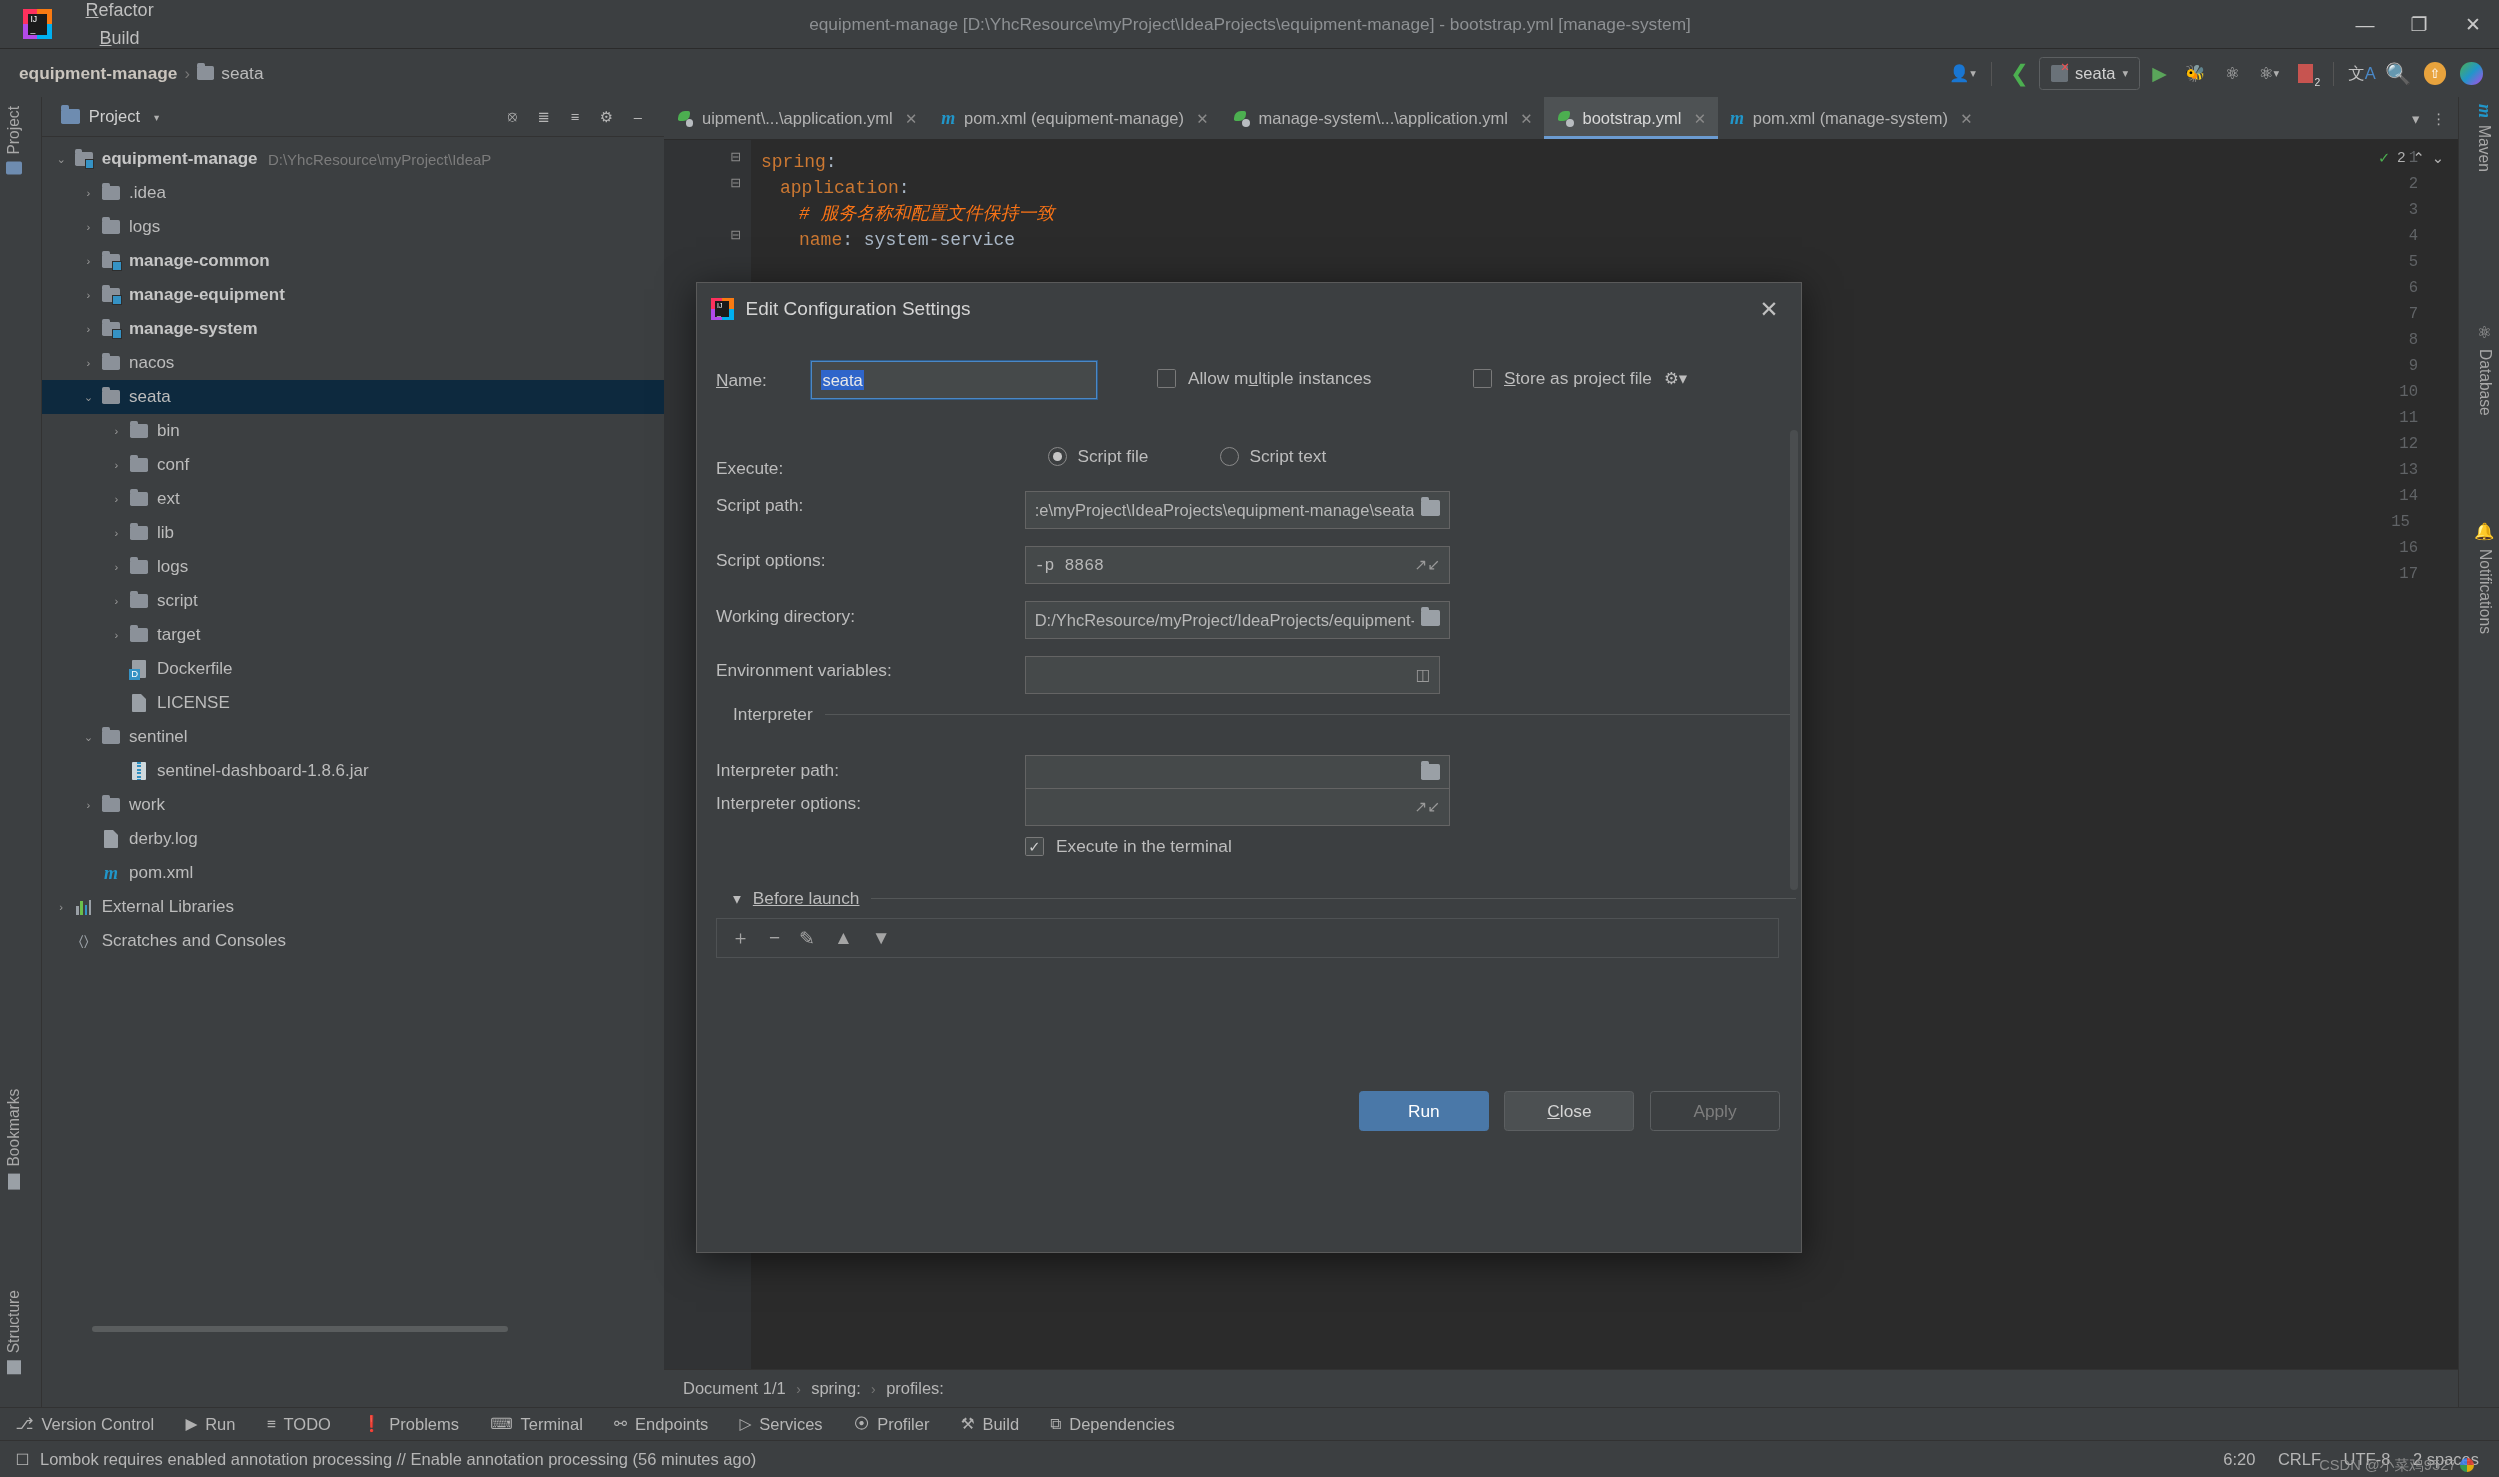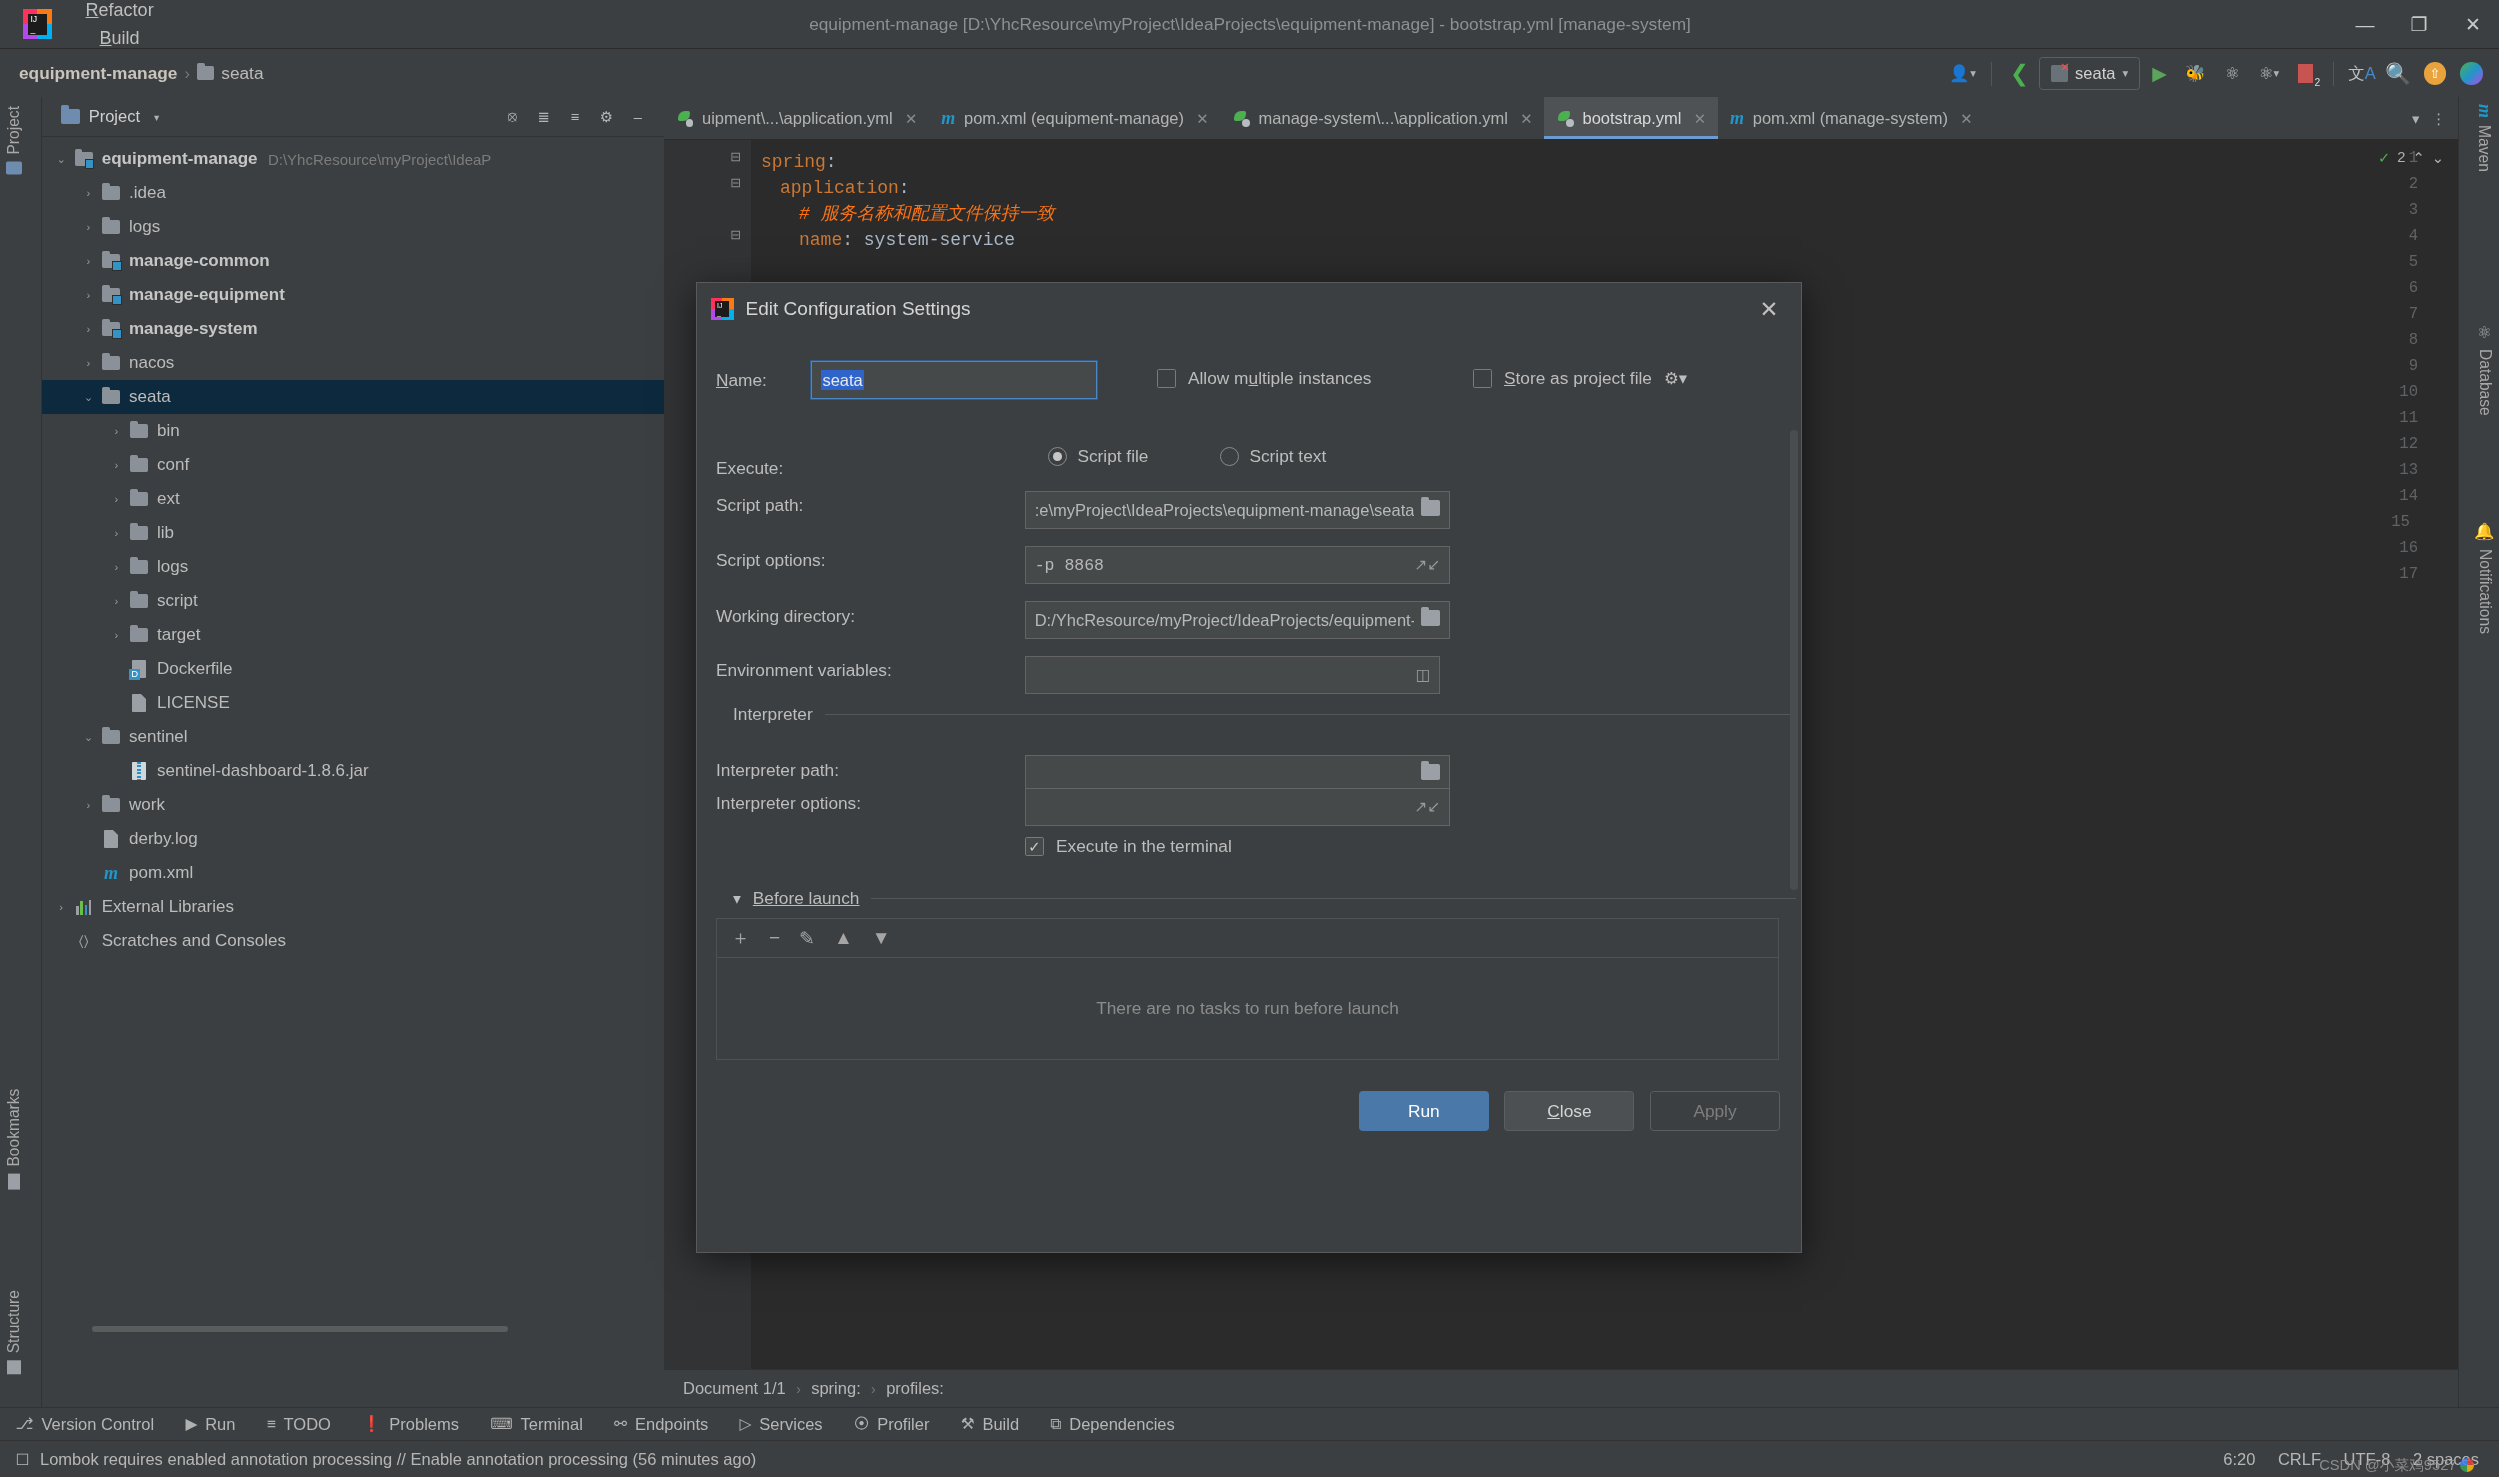--- a/index.html
+++ b/index.html
@@ -795,23 +795,20 @@
         <span class="sl-rule"></span>
       </div>
 
       <div class="bl-toolbar" style="left:19px; top:583px; width:1063px; height:40px;">
         <span>＋</span>
         <span>−</span>
         <span>✎</span>
         <span>▲</span>
         <span>▼</span>
       </div>
-      <div class="bl-list" style="left:19px; top:623px; width:1063px; height:102px;">
-        <span>There are no tasks to run before launch</span>
-      </div>
 
       <div class="row" style="right:21px; top:756px; gap:15.6px; left:auto;">
         <span class="dbtn primary">Run</span>
         <span class="dbtn"><u>C</u>lose</span>
         <span class="dbtn disabled">Apply</span>
       </div>
 
       <div class="dlg-scroll"></div>
     </div>
   </div>

